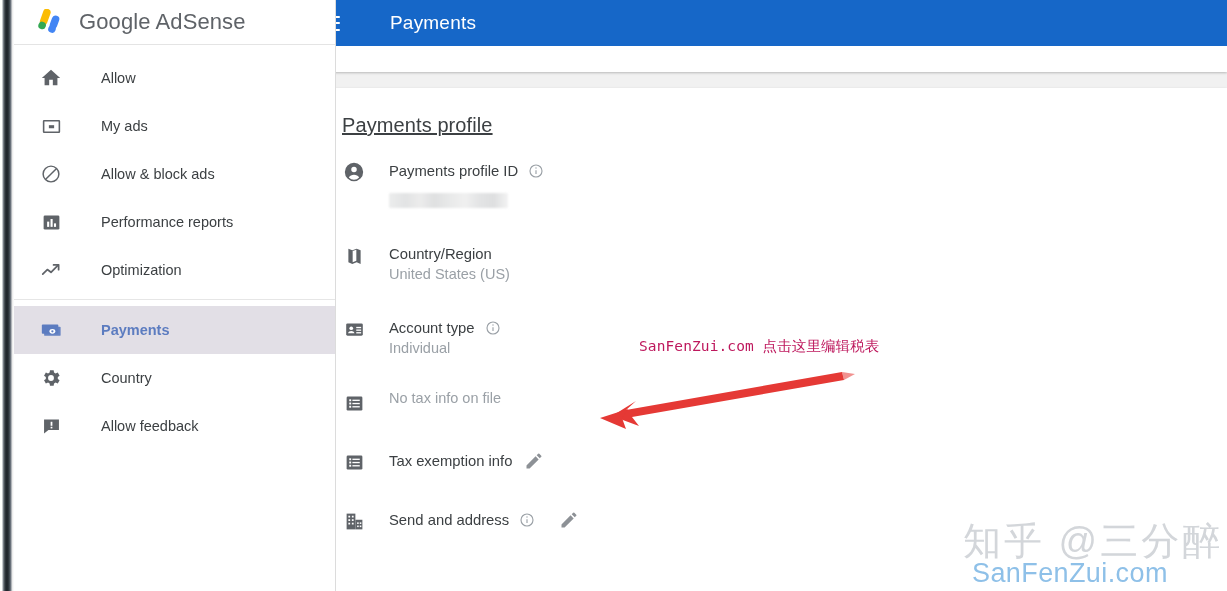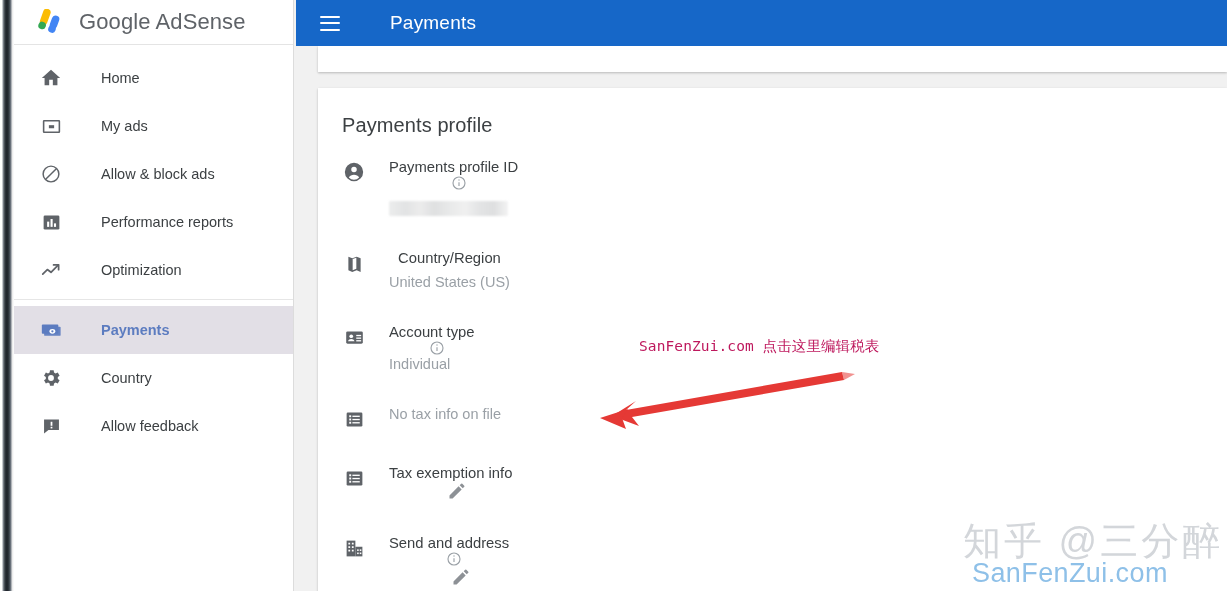--- a/index.html
+++ b/index.html
@@ -10,21 +10,21 @@
     font-family: "Liberation Sans", sans-serif;
   }
   #root { position: relative; width: 1227px; height: 591px; background: #f1f1f1; overflow: hidden; }
 
   
   .edge-strip { position: absolute; left: 0; top: 0; width: 14px; height: 591px; z-index: 40;
     background: linear-gradient(to right,#ffffff 0px,#ffffff 2px,#8d949c 3px,#31383f 5px,#1c2128 7px,
       #323a42 9px,#7b838c 11px,#e6e6e6 12px,#ffffff 14px); }
 
   
-  .sidebar { position: absolute; left: 10px; top: 0; width: 284px; height: 591px;
+  .sidebar { position: absolute; left: 10px; top: 0; width: 326px; height: 591px;
     background: #ffffff; border-right: 1px solid #dcdcdc; z-index: 20; }
   .brand { height: 45px; display: flex; align-items: center; padding-left: 20px;
     border-bottom: 1px solid #e4e4e4; background: #fff; }
   .brand-logo { width: 38px; height: 26px; position: relative; margin-right: 11px; flex: none; }
   .brand-text { font-size: 22px; color: #5f6368; letter-spacing: .1px; white-space: nowrap; }
 
   .navgroup { padding-top: 9px; }
   .navgroup.lower { border-top: 1px solid #e6e6e6; padding-top: 6px; margin-top: 5px; }
   .nav-item { display: flex; align-items: center; height: 48px; padding-left: 29px; cursor: pointer;
     text-decoration: none; }
@@ -43,27 +43,27 @@
   .burger span { display: block; height: 2px; background: #fff; border-radius: 1px; }
   .appbar-title { margin-left: 50px; color: #ffffff; font-size: 19px; letter-spacing: .2px; }
 
   
   .content { position: absolute; left: 296px; top: 46px; right: 0; bottom: 0;
     background: #f1f1f1; overflow: hidden; }
   .card { background: #ffffff; margin: 0 0 0 22px; box-shadow: 0 1px 2px rgba(0,0,0,.14),0 1px 3px rgba(0,0,0,.10); }
   .card-stub { height: 26px; margin-top: 0; }
   .card-main { margin-top: 16px; min-height: 560px; padding: 26px 0 0 24px; }
 
-  .card-title { font-size: 20px; color: #3c4043; margin-bottom: 22px; letter-spacing: .1px; }
+  .card-title { font-size: 20px; color: #3c4043; margin-bottom: 22px; letter-spacing: .1px; text-decoration: underline; }
 
   .row { display: flex; align-items: flex-start; margin-bottom: 5px; }
   .row-ico { width: 24px; height: 24px; flex: none; display: flex; align-items: center;
     justify-content: center; color: #5f6368; margin-top: 1px; }
   .row-body { margin-left: 23px; }
-  .row-head { display: flex; align-items: center; min-height: 24px; flex-direction: column; }
+  .row-head { display: flex; align-items: center; min-height: 24px; }
   .row-label { font-size: 14.8px; color: #3c4043; white-space: nowrap; }
   .row-value { font-size: 14.5px; color: #9aa0a6; margin-top: 0; white-space: nowrap; }
   .gap-md { height: 29px; }
 
   .info-ico { margin-left: 10px; width: 16px; height: 16px; flex: none; color: #9aa0a6; cursor: pointer; }
   .pencil { margin-left: 12px; width: 20px; height: 20px; flex: none; color: #8d9196; cursor: pointer; }
   .pencil.far { margin-left: 24px; }
 
   .redacted { width: 119px; height: 15px; margin-top: 10px; border-radius: 1px;
     background: linear-gradient(90deg,#eceded 0%,#e2e3e4 14%,#ececec 26%,#dfe0e1 38%,
@@ -112,21 +112,21 @@
     </div>
 
     <div class="navgroup">
 
       <div class="nav-item">
         <span class="ico">
           <svg viewBox="0 0 24 24" width="22" height="22" fill="currentColor">
               <path d="M10 20v-6h4v6h5v-8h3L12 3 2 12h3v8z"></path>
             </svg>
         </span>
-        <span class="lbl">Home</span>
+        <span class="lbl">Allow</span>
       </div>
 
       <div class="nav-item">
         <span class="ico">
           <svg viewBox="0 0 24 24" width="21" height="21" fill="none" stroke="currentColor" stroke-width="1.8">
             <rect x="3" y="5.5" width="18" height="13" rx="0.5"></rect>
             <rect x="9" y="10.5" width="6" height="3.5" fill="currentColor" stroke="none"></rect>
           </svg>
         </span>
         <span class="lbl">My ads</span>

